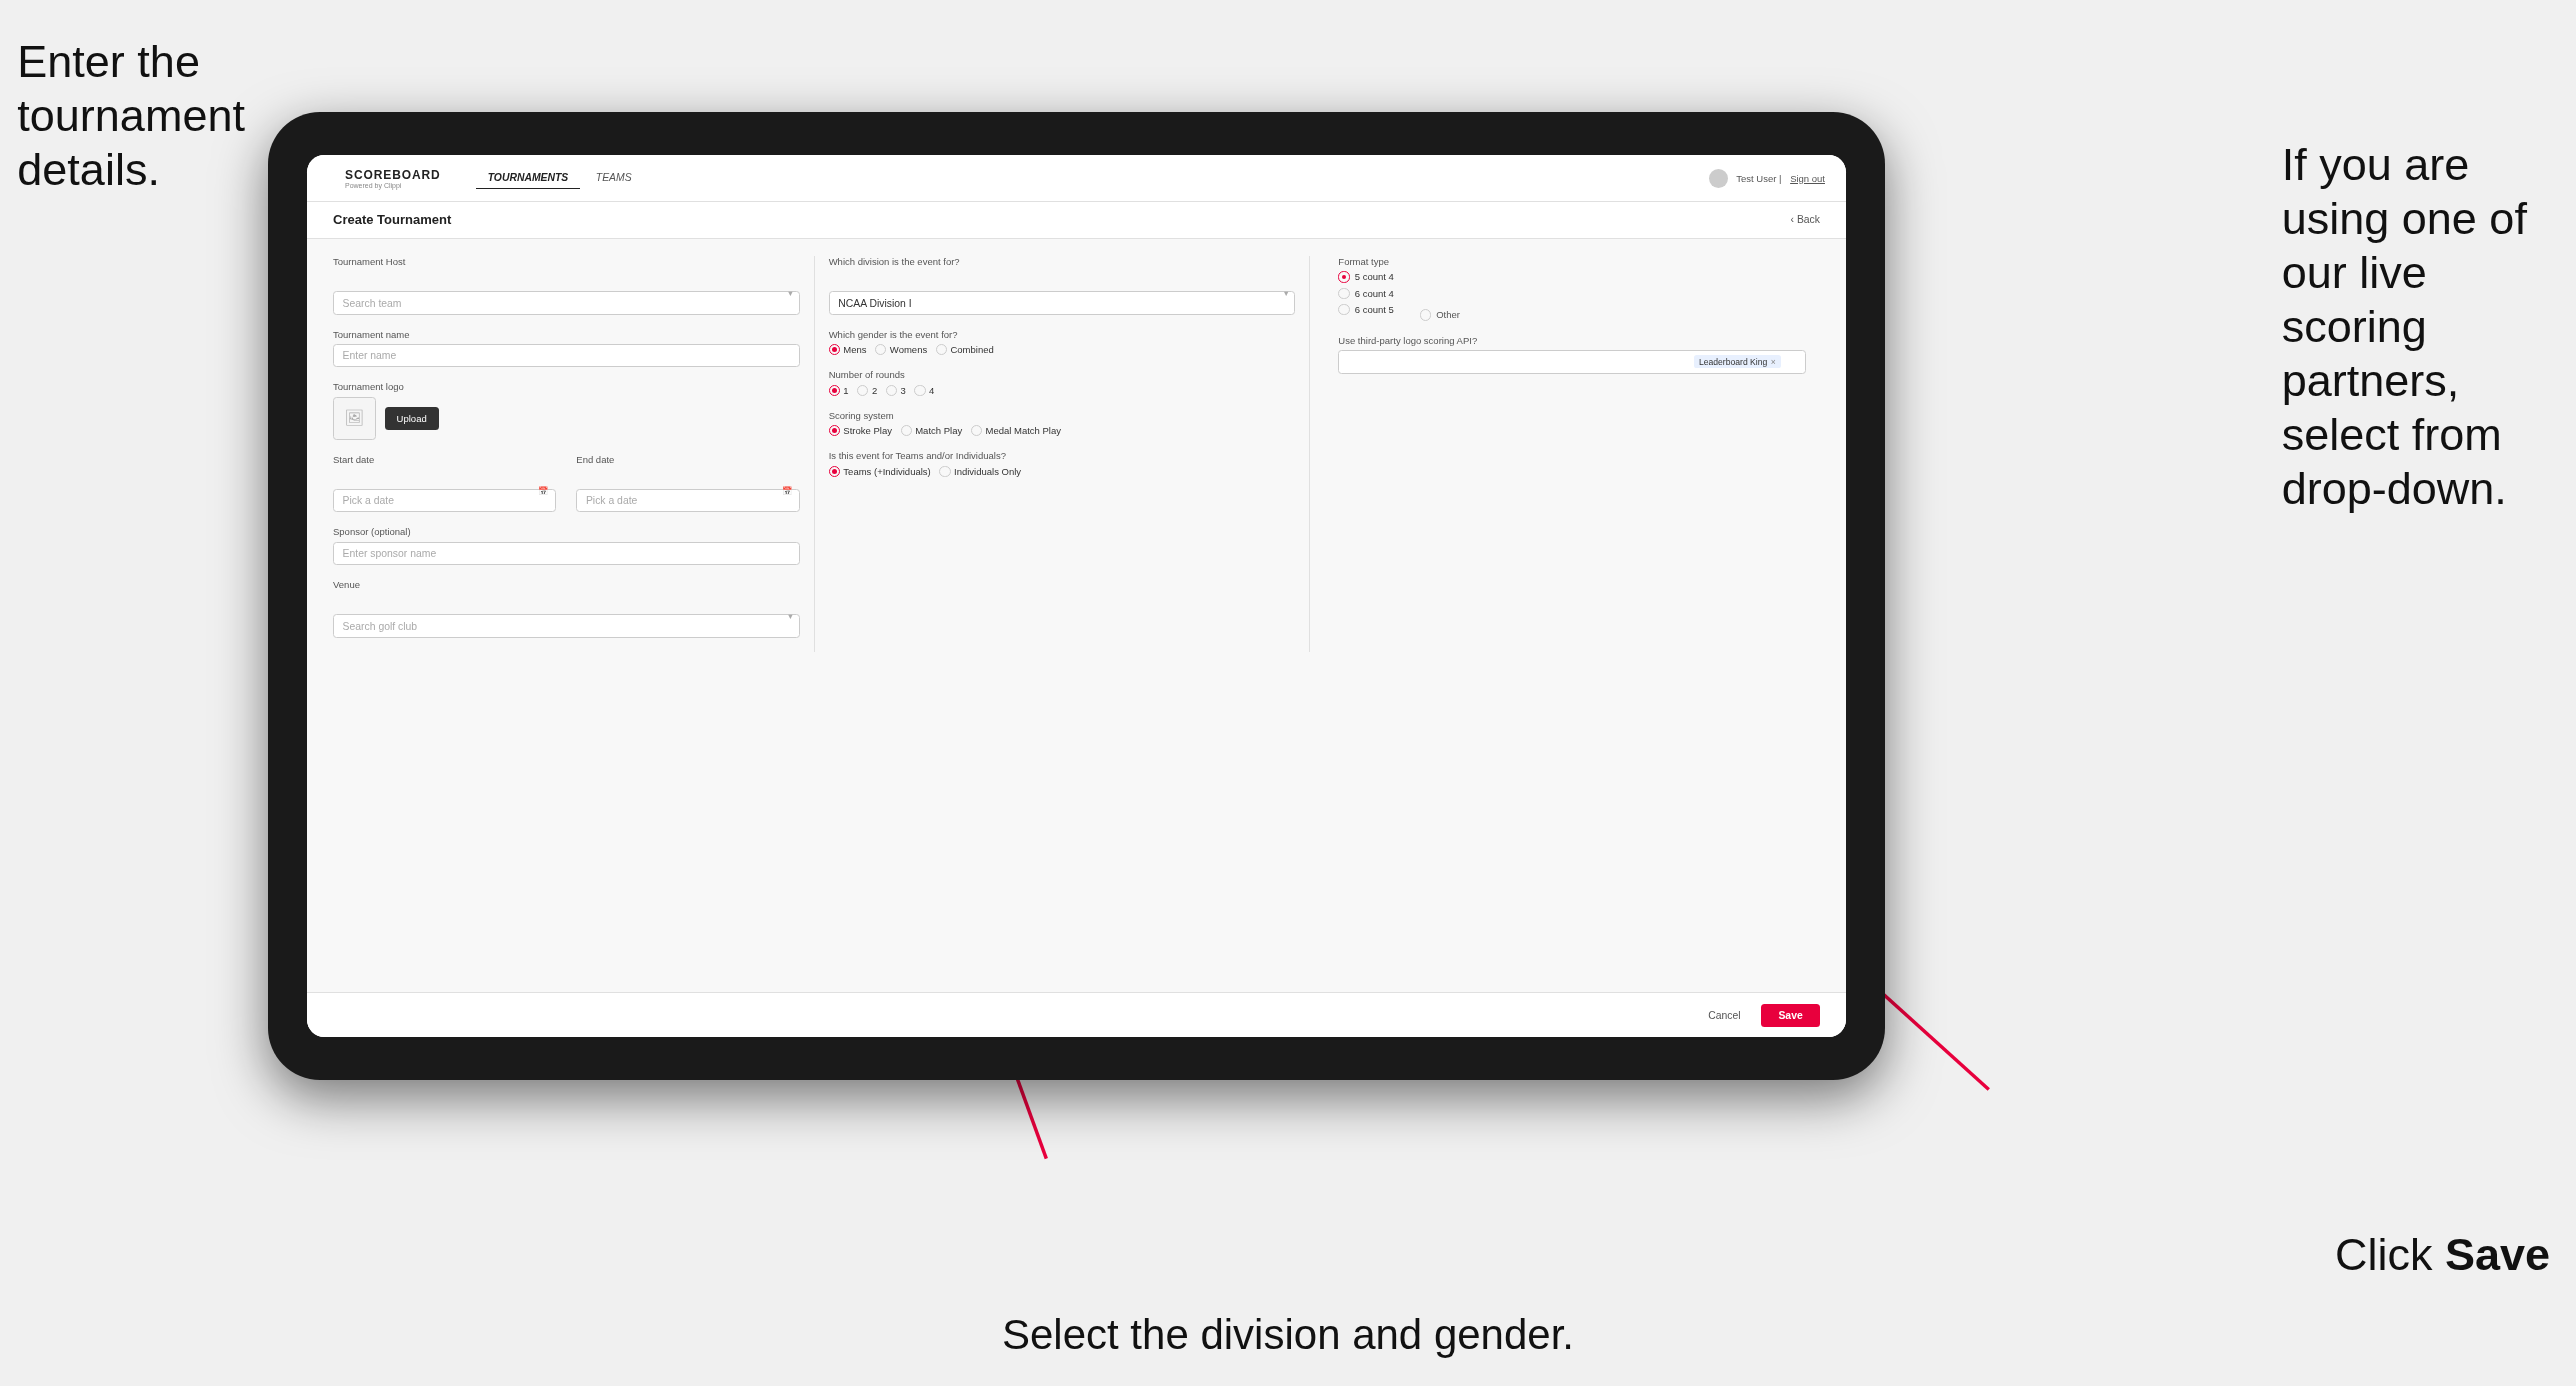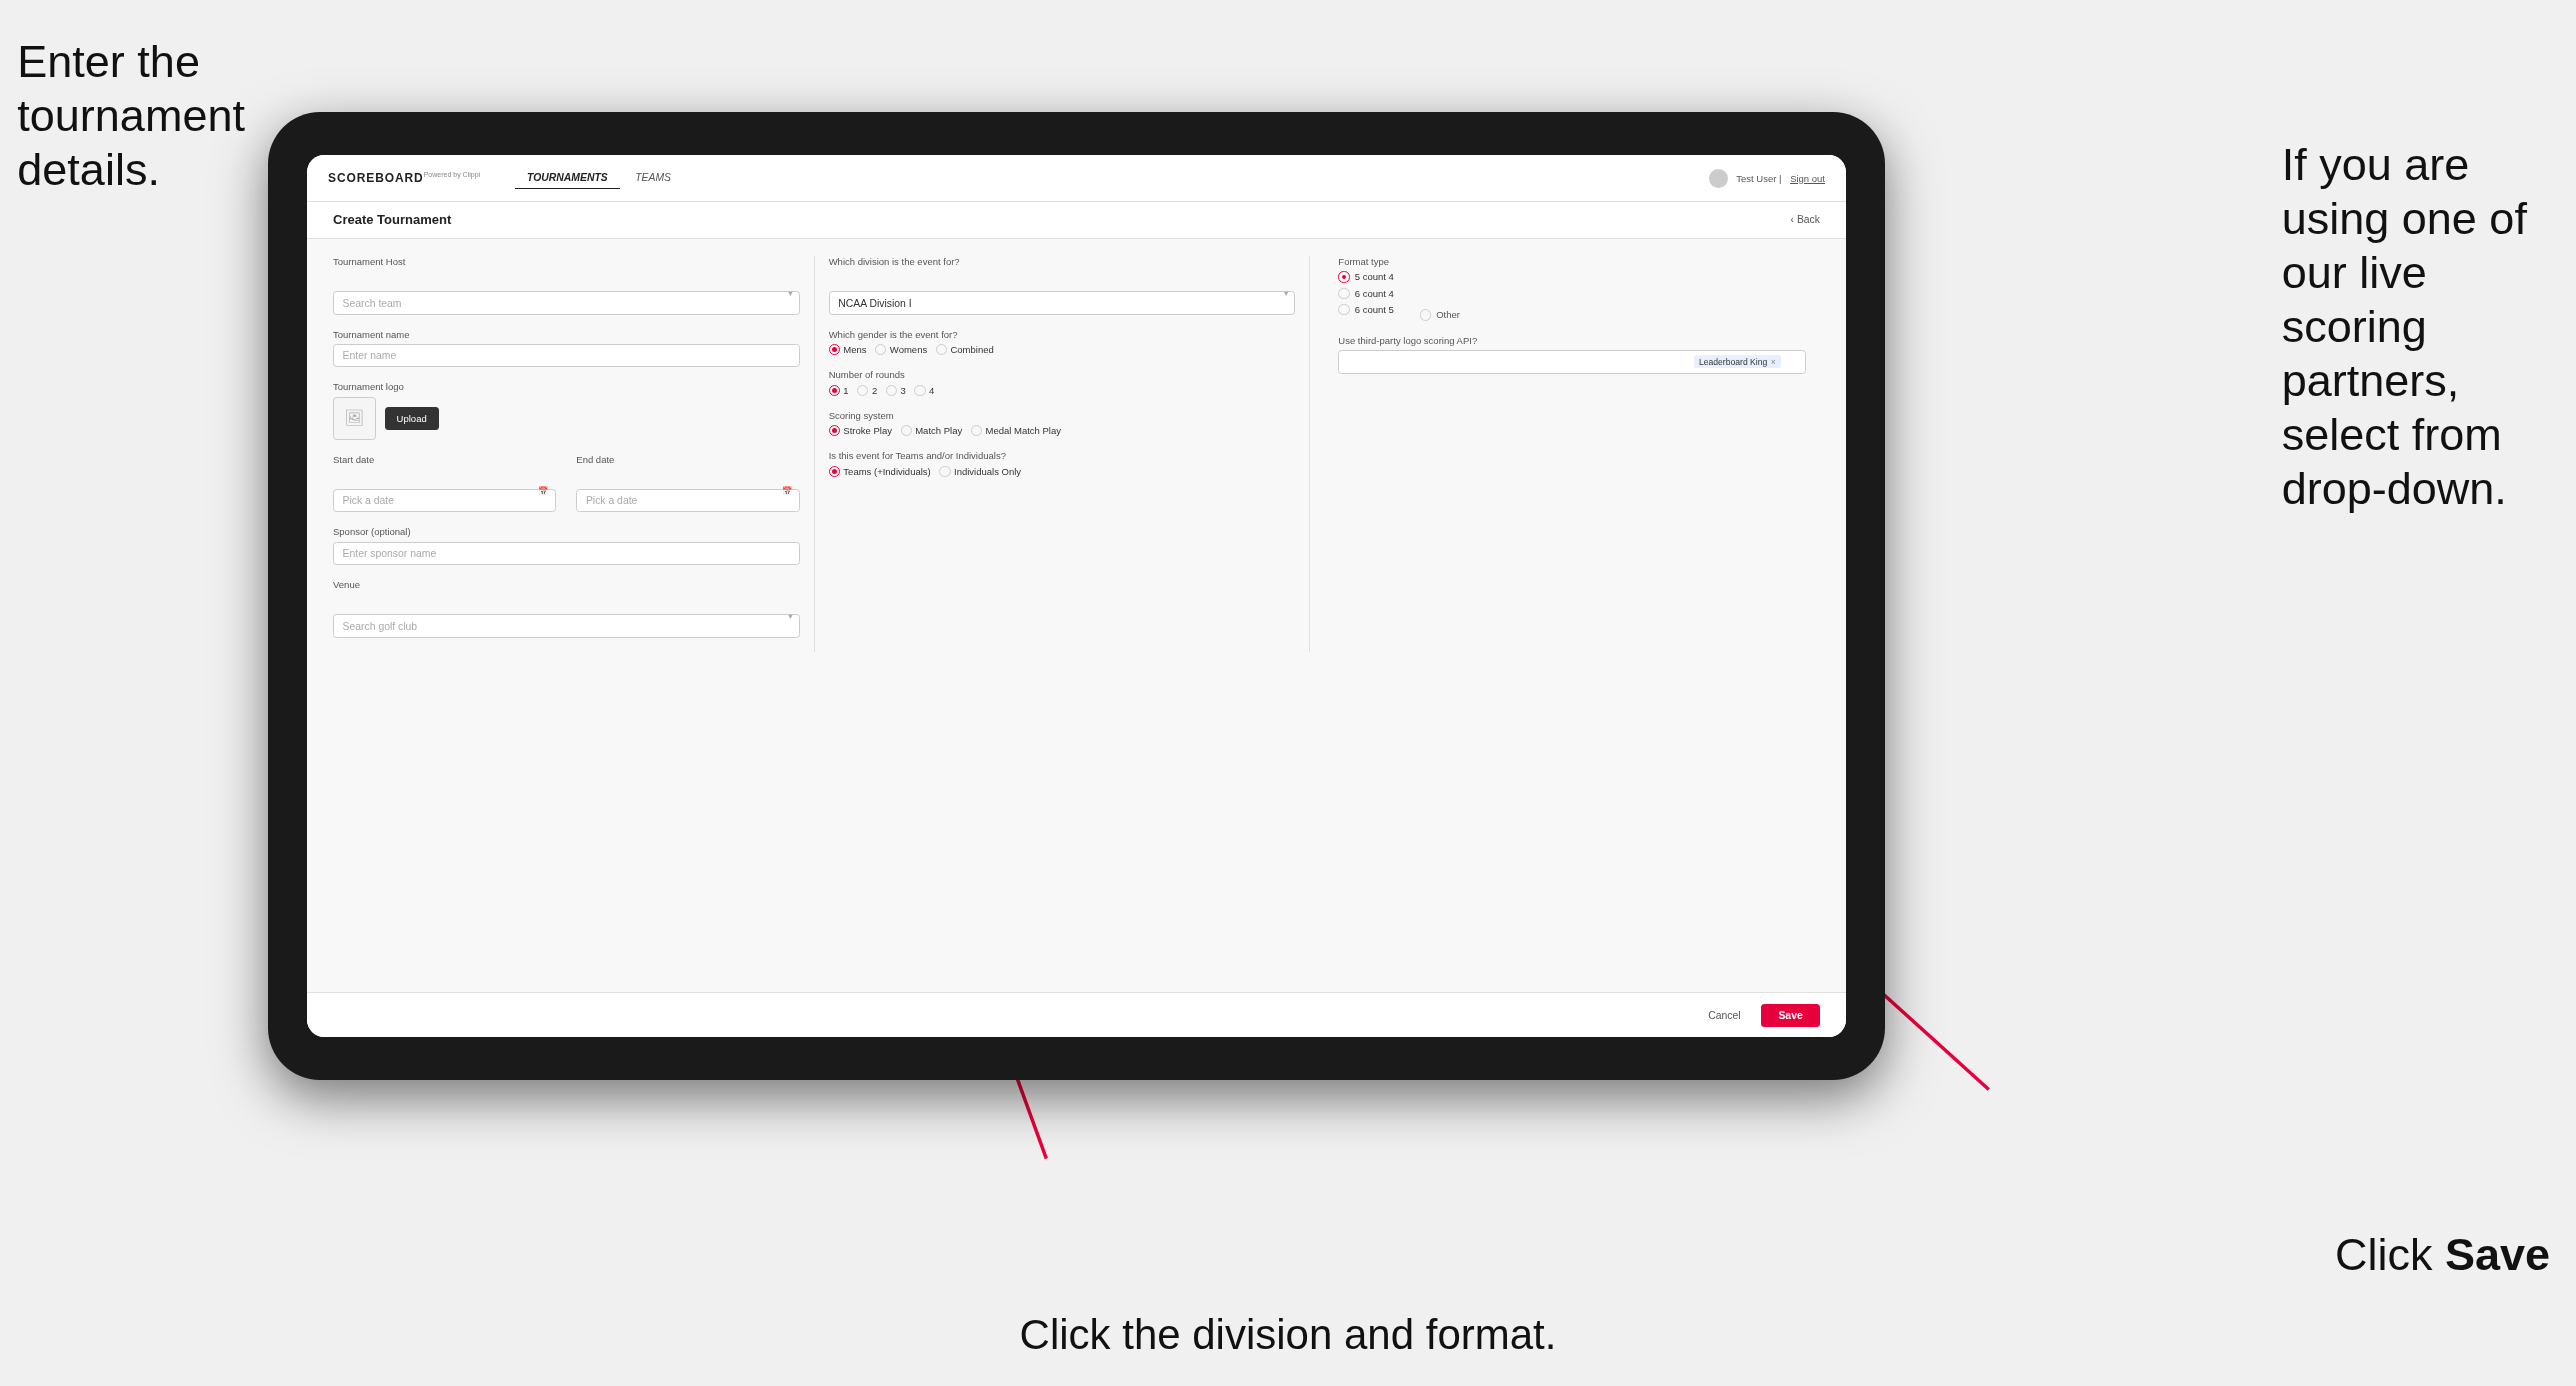--- a/index.html
+++ b/index.html
@@ -85,22 +85,23 @@
       background: #fff;
       border-bottom: 1.7px solid #e0e0e0;
       display: flex;
       align-items: center;
       padding: 0 21px;
       height: 47px;
       flex-shrink: 0;
     }
     .logo-area {
       display: flex;
-      flex-direction: row;
+      flex-direction: column;
       margin-right: 35px;
+      margin-left: 17px;
     }
     .logo-text {
       font-size: 12px;
       font-weight: 700;
       color: #222;
       letter-spacing: 0.9px;
       text-transform: uppercase;
     }
     .logo-sub {
       font-size: 7px;
@@ -398,21 +399,21 @@
       gap: 5.2px;
     }
   </style>
 </head>
 <body>
 
 <div class="annotation annotation-topleft">Enter the tournament details.</div>
 
 <div class="annotation annotation-topright">If you are using one of our live scoring partners, select from drop-down.</div>
 
-<div class="annotation annotation-bottomcenter">Click the division and format.</div>
+<div class="annotation annotation-bottomcenter">Select the division and gender.</div>
 
 <div class="annotation annotation-bottomright">
   <span>Click </span><strong>Save</strong>
 </div>
 
 <svg class="arrows-overlay" viewBox="0 0 2979 1603">
 
   <defs>
     <marker id="arrowhead" markerWidth="10" markerHeight="7" refX="9" refY="3.5" orient="auto">
       <polygon points="0 0, 10 3.5, 0 7" fill="#e8003d"></polygon>

